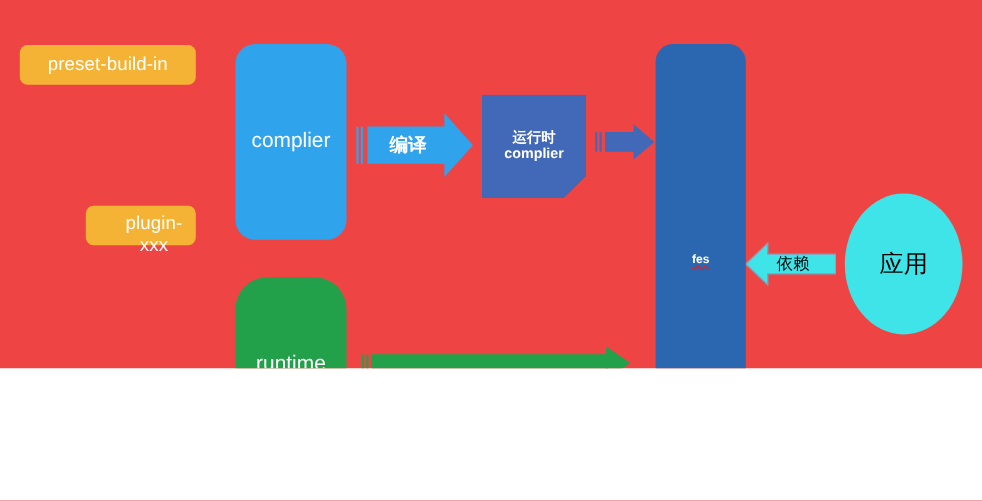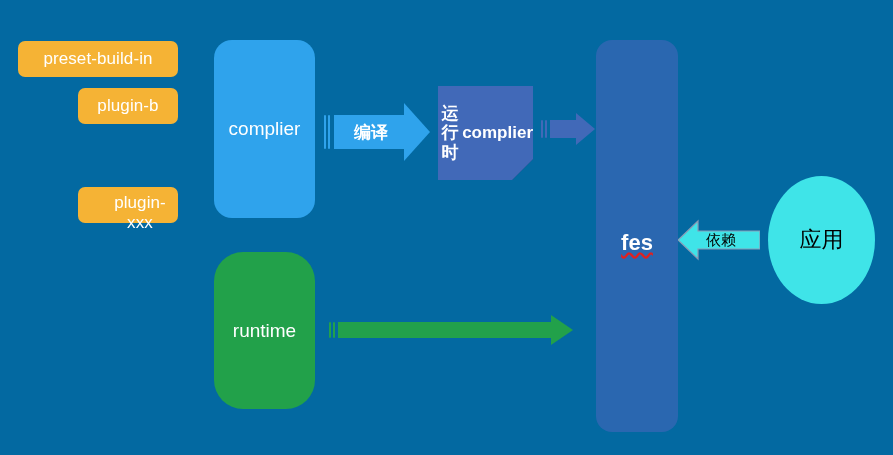--- a/index.html
+++ b/index.html
@@ -7,22 +7,22 @@
     margin: 0;
     padding: 0;
     background: #ffffff;
   }
   body {
     font-family: "Liberation Sans", "DejaVu Sans", sans-serif;
   }
   #canvas {
     position: relative;
     width: 893px;
-    height: 455px;
-    background: #0369a1;
+    height: 335px;
+    background: #ef4444;
     overflow: hidden;
   }
 
   
   .node {
     position: absolute;
     box-sizing: border-box;
     display: flex;
     align-items: center;
     justify-content: center;
@@ -60,44 +60,44 @@
   .box-runtime {
     background: #22a14a;
     border-radius: 29px;
     font-size: 19px;
   }
 
   
   .box-fes {
     background: #2a67b0;
     border-radius: 16px;
-    font-size: 22px;
+    font-size: 11px;
     font-weight: bold;
     align-items: flex-start;
     justify-content: center;
     padding-left: 36px;
   }
   .fes-label {
     position: absolute;
     top: 190px;
     left: 0;
     right: 0;
     text-align: center;
     text-decoration: underline wavy #e02020;
     text-decoration-skip-ink: none;
     text-underline-offset: 2px;
   }
 
   
   .box-plugins {
     background: #4169b8;
-    font-size: 17px;
+    font-size: 13px;
     font-weight: 600;
     clip-path: polygon(0 0, 100% 0, 100% 78%, 78% 100%, 0 100%);
-    flex-direction: row;
+    flex-direction: column;
   }
   .fold {
     position: absolute;
     right: 0;
     bottom: 0;
     width: 21px;
     height: 21px;
     background: #33528f;
     clip-path: polygon(100% 0, 100% 100%, 0 100%);
   }
@@ -167,23 +167,20 @@
 </style>
 </head>
 <body>
 
 <div id="canvas">
 
   <div class="node chip" style="left:18px; top:41px; width:160px; height:36px;">
     <span class="chip-text">preset-build-in</span>
   </div>
 
-  <div class="node chip" style="left:78px; top:88px; width:100px; height:36px;">
-    <span class="chip-text">plugin-b</span>
-  </div>
 
 
   <div class="node chip chip-overflow" style="left:78px; top:187px; width:100px; height:36px;padding-left:24px;">
     <span class="chip-text">plugin-xxx</span>
   </div>
 
   <div class="node box-complier" style="left:214px; top:40px; width:101px; height:178px;">
     <span>complier</span>
   </div>
 

